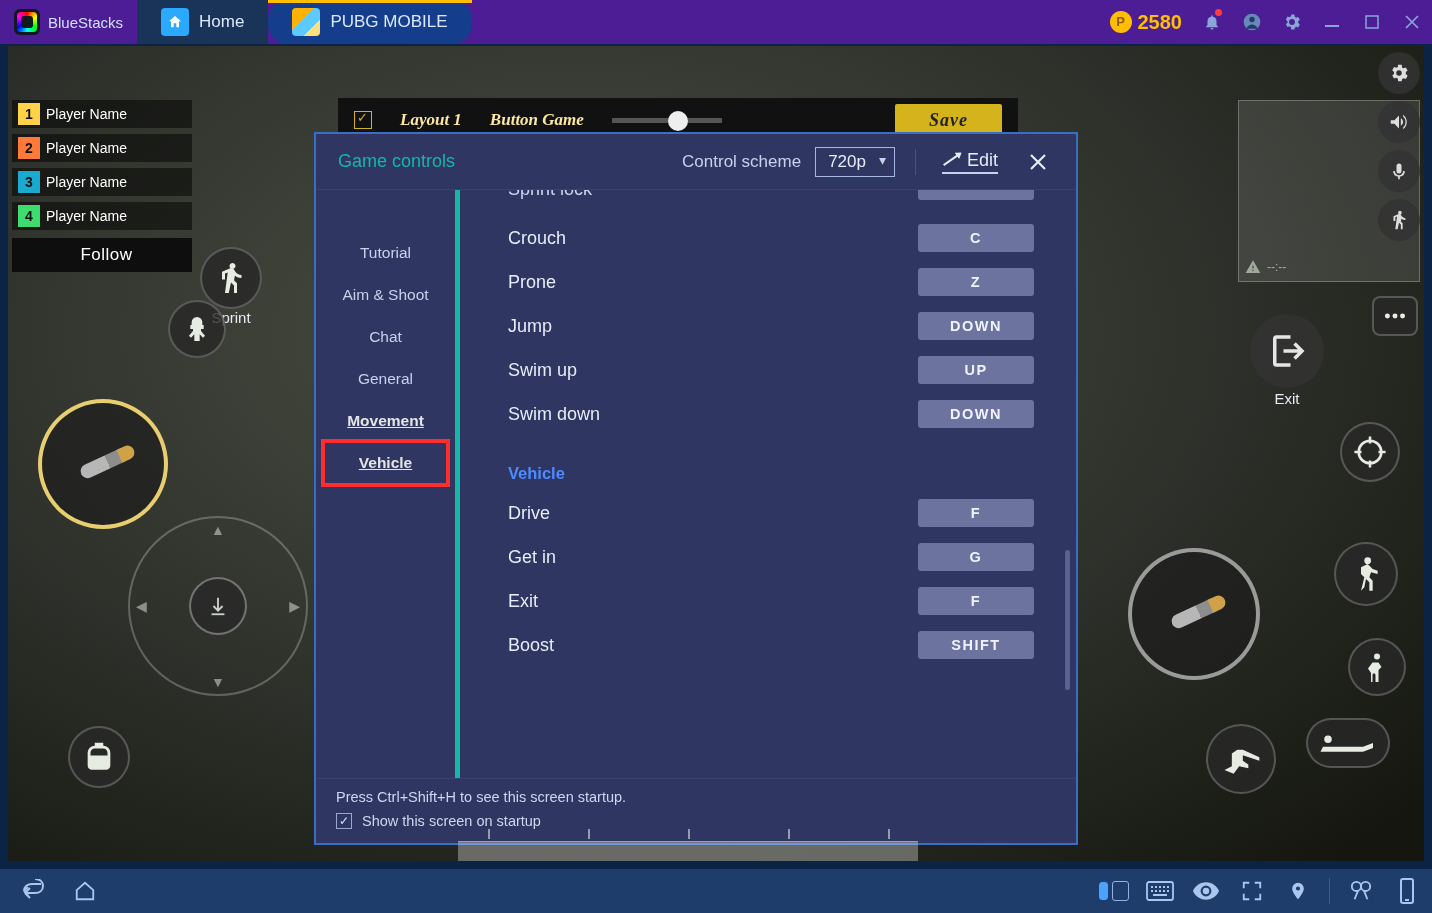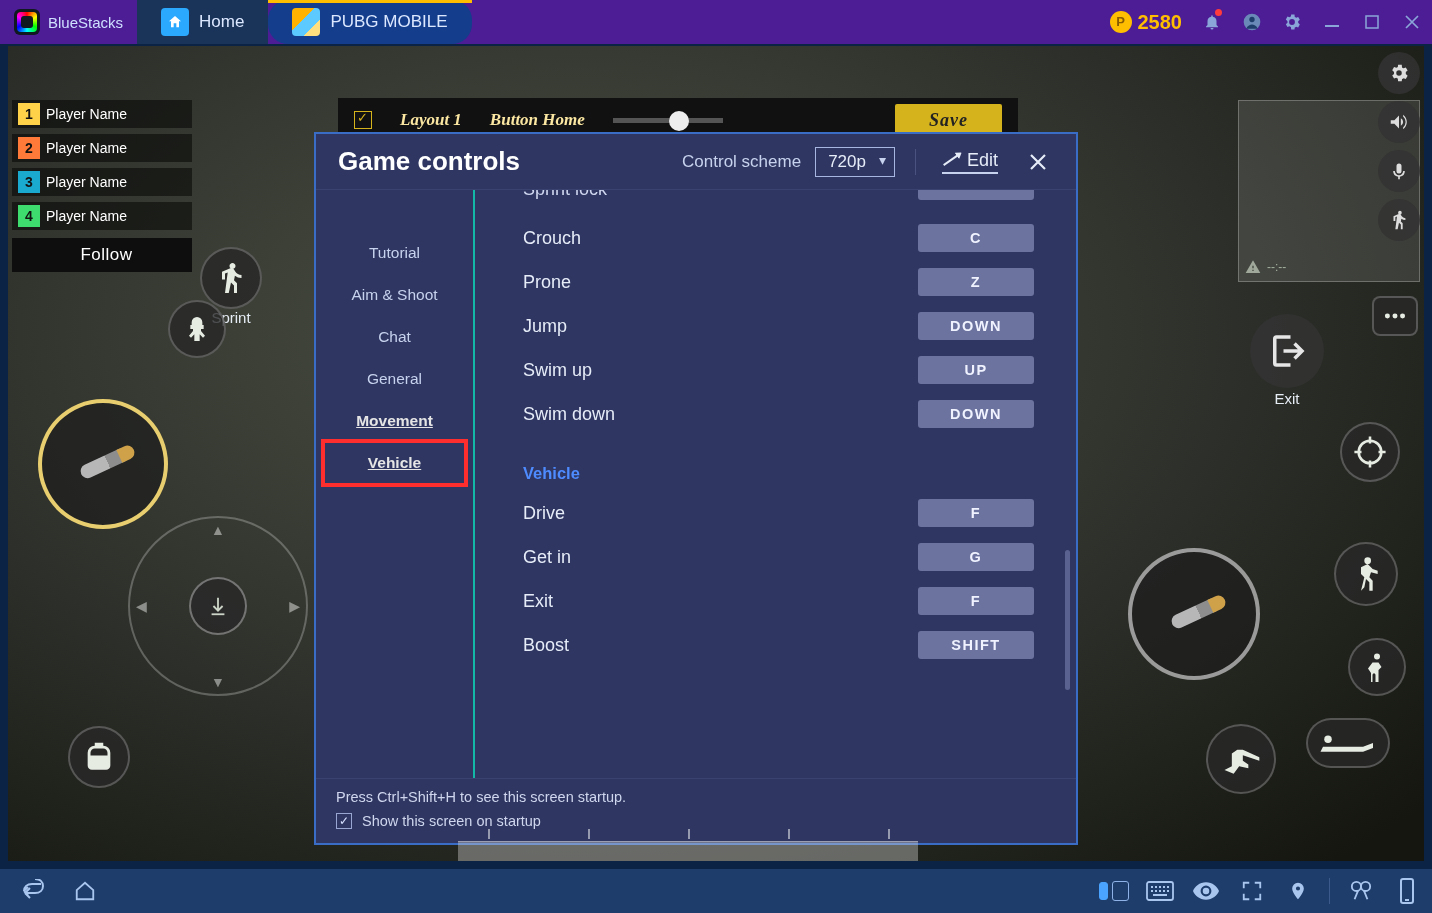--- a/index.html
+++ b/index.html
@@ -46,32 +46,32 @@
 .bullet::after{content:"";position:absolute;right:-10px;top:0;width:16px;height:14px;background:#cfa24a;border-radius:0 8px 8px 0}
 
 .joy-outer{ width:180px; height:180px; border:2px solid rgba(255,255,255,.25); border-radius:50%; position:absolute; display:flex; align-items:center; justify-content:center; }
 .joy-inner{ width:58px; height:58px; border:2px solid rgba(255,255,255,.35); border-radius:50%; background:rgba(40,40,40,.8); display:flex; align-items:center; justify-content:center; color:#ddd; }
 .chev{position:absolute;color:rgba(255,255,255,.45);font-size:14px}
 
 .exit-btn{position:absolute; width:74px; height:74px; border-radius:50%; background:rgba(50,50,50,.85); display:flex; align-items:center; justify-content:center; color:#eee;}
 .exit-btn svg{width:42px;height:42px;fill:#e6e6e6}
 .modal{ position:absolute; top:86px; left:306px; width:764px; height:713px; background:#2e3661; border:2px solid #3a6dc6; display:flex; flex-direction:column; }
 .modal-head{ height:56px; display:flex; align-items:center; padding:0 22px; gap:14px; border-bottom:1px solid #3a4270; }
-.modal-title{ font-size:26px; font-weight:700; color:#ffffff; flex:0 0 auto; margin-right:auto; }
+.modal-title{ font-size:18px; font-weight:400; color:#14b8a6; flex:0 0 auto; margin-right:auto; }
 .scheme-label{ color:#c7d2ee; font-size:17px; }
 .scheme-select{ border:1px solid #a7b6e0; padding:4px 28px 4px 12px; color:#e6ecf8; font-size:17px; position:relative; }
 .scheme-select::after{content:"▾"; position:absolute; right:8px; top:4px; font-size:14px; color:#c7d2ee}
 .edit-btn{ color:#e6ecf8; font-size:18px; display:flex; align-items:center; gap:7px; padding:2px 6px; cursor:pointer;}
 .edit-btn .pencil{ width:18px; height:2px; background:#e6ecf8; position:relative; transform:rotate(-35deg); }
 .edit-btn .pencil::after{content:"";position:absolute;right:-4px;top:-3px;width:6px;height:8px;background:#e6ecf8;clip-path:polygon(0 0,100% 50%,0 100%)}
 .edit-underline{ border-bottom:2px solid #c7d2ee; padding-bottom:1px; }
 .close-x{ font-size:24px; color:#e6ecf8; padding:2px 6px; cursor:pointer; margin-left:4px;}
 
 .modal-body{ flex:1; display:flex; min-height:0; }
-.modal-side{ width:159px; border-right:2px solid #14b8a6; padding:42px 8px; }
+.modal-side{ width:144px; border-right:5px solid #14b8a6; padding:42px 8px; }
 .side-item{ text-align:center; font-size:15.5px; color:#c7d2ee; padding:12px 0; cursor:pointer; }
 .side-item.active{ color:#e5e5e5; font-weight:600;text-decoration:underline; }
 .side-item.highlight{ outline:4px solid #ff2e2e; outline-offset:-1px; }
 
 .modal-main{ flex:1; overflow:hidden; position:relative; }
 .scroll-pane{ position:absolute; inset:0; padding:0 42px 20px 48px; }
 .bind-row{ display:flex; align-items:center; height:44px; }
 .bind-label{ font-size:18px; color:#e6ecf8; }
 .bind-key{ margin-left:auto; min-width:116px; height:28px; background:#6b739e; border-radius:3px; display:flex; align-items:center; justify-content:center; font-size:14.5px; font-weight:600; letter-spacing:1.5px; color:#f0f3ff; }
 .section-h{ color:#4e8bff; font-size:16.5px; font-weight:600; padding:28px 0 8px; }
@@ -304,21 +304,21 @@
   <div class="hud-btn" style="right:148px; top:678px; width:70px; height:70px;">
       <svg width="44" height="44" viewBox="0 0 24 24" fill="#e7ece3">
         <path d="M3 18l4-2V9l3-2h3l9 4v2l-9-3v3l3 2v2l-5-1-3 4z"></path>
       </svg>
     </div>
 
   <div class="save-bar-wrapper">
     <div class="inner">
       <span class="chkmark"></span>
       <span style="font-family:Georgia,serif;font-style:italic;font-weight:600">Layout 1</span>
-      <span style="font-family:Georgia,serif;font-style:italic;font-weight:600">Button Home</span>
+      <span style="font-family:Georgia,serif;font-style:italic;font-weight:600">Button Game</span>
       <span class="size-track"></span>
       <span class="savebtn">Save</span>
     </div>
   </div>
 
   <div class="modal">
     <div class="modal-head">
       <span class="modal-title">Game controls</span>
       <span class="scheme-label">Control scheme</span>
       <span class="scheme-select"><span>720p</span></span>

